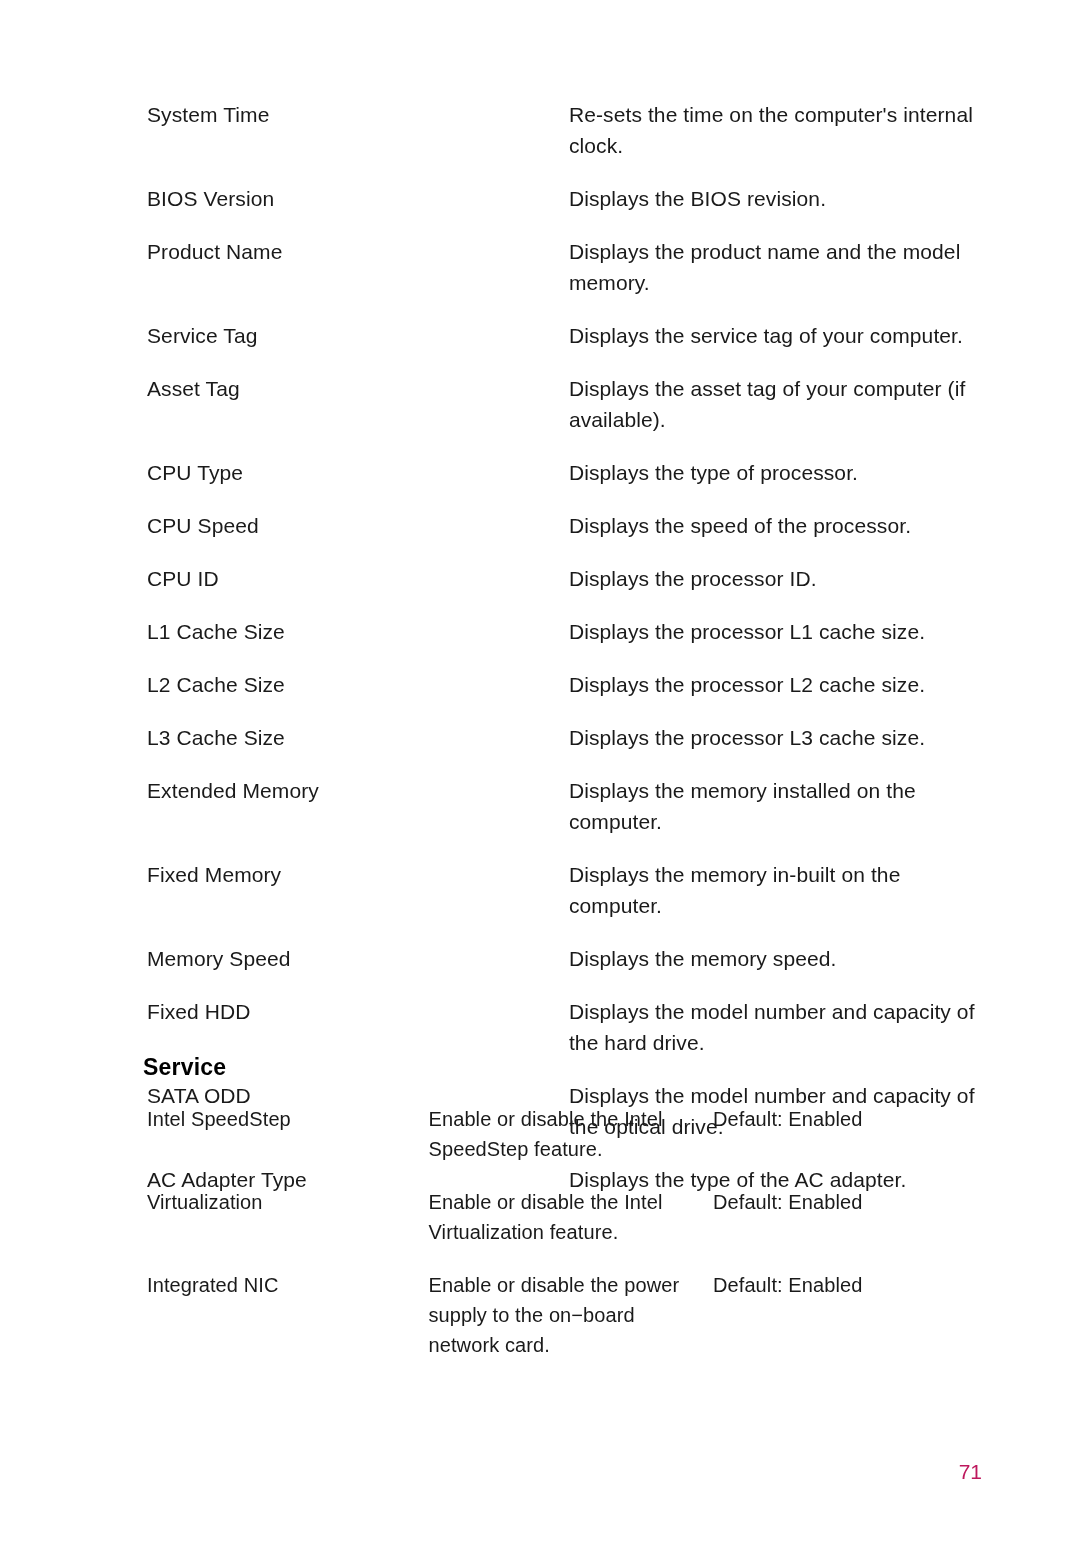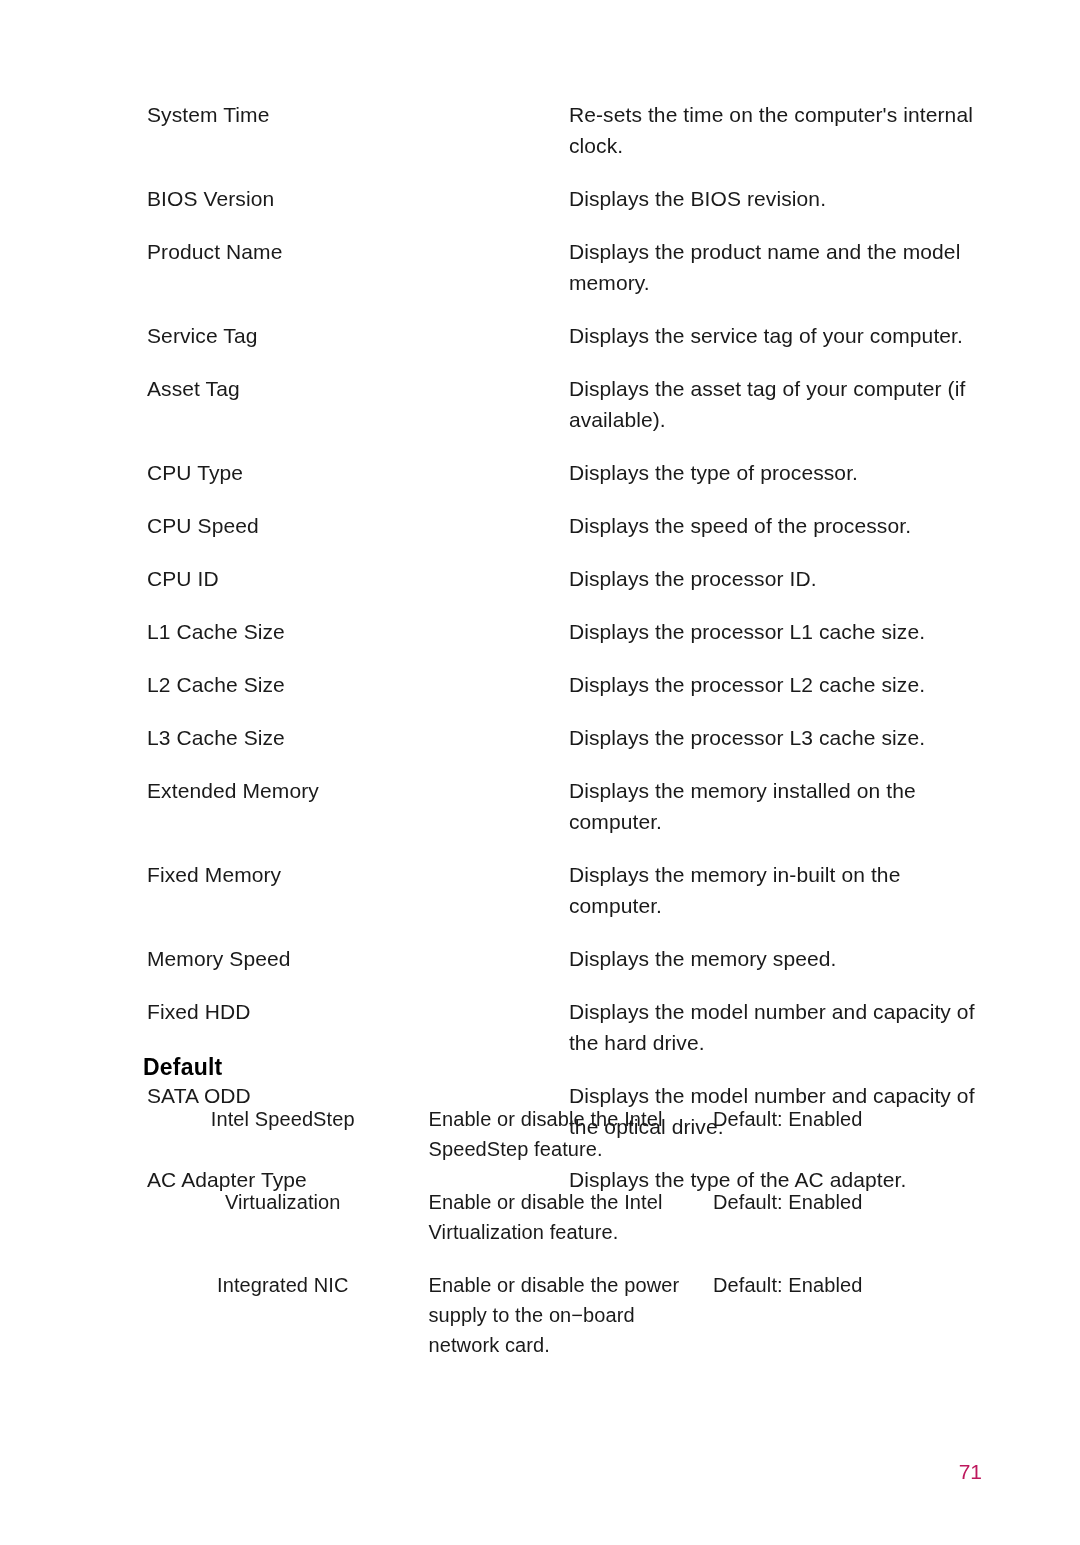--- a/index.html
+++ b/index.html
@@ -73,21 +73,20 @@
     vertical-align: top;
     padding: 0 0 23px 0;
     font-size: 20px;
     line-height: 30px;
     font-weight: 400;
     letter-spacing: 0.1px;
   }
   .advanced-table td.adv-key {
     width: 275px;
     padding-right: 10px;
-    text-align: center;
   }
   .advanced-table td.adv-desc {
     width: 278px;
     padding-right: 10px;
     margin-left: 7px;
   }
   .advanced-table td.adv-default {
     width: 287px;
     white-space: nowrap;
     margin-top: 14px;
@@ -180,21 +179,21 @@
         <td class="col-key">SATA ODD</td>
         <td class="col-desc">Displays the model number and capacity of the optical drive.</td>
       </tr>
       <tr>
         <td class="col-key">AC Adapter Type</td>
         <td class="col-desc">Displays the type of the AC adapter.</td>
       </tr>
     </tbody>
   </table>
 
-  <div class="section-heading">Default</div>
+  <div class="section-heading">Service</div>
 
   <table class="advanced-table">
     <tbody>
       <tr>
         <td class="adv-key">Intel SpeedStep</td>
         <td class="adv-desc">Enable or disable the Intel SpeedStep feature.</td>
         <td class="adv-default">Default: Enabled</td>
       </tr>
       <tr>
         <td class="adv-key">Virtualization</td>

